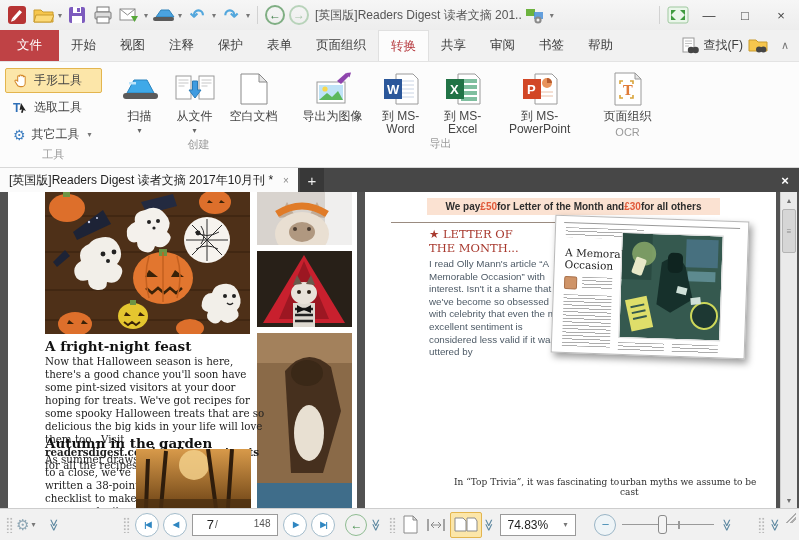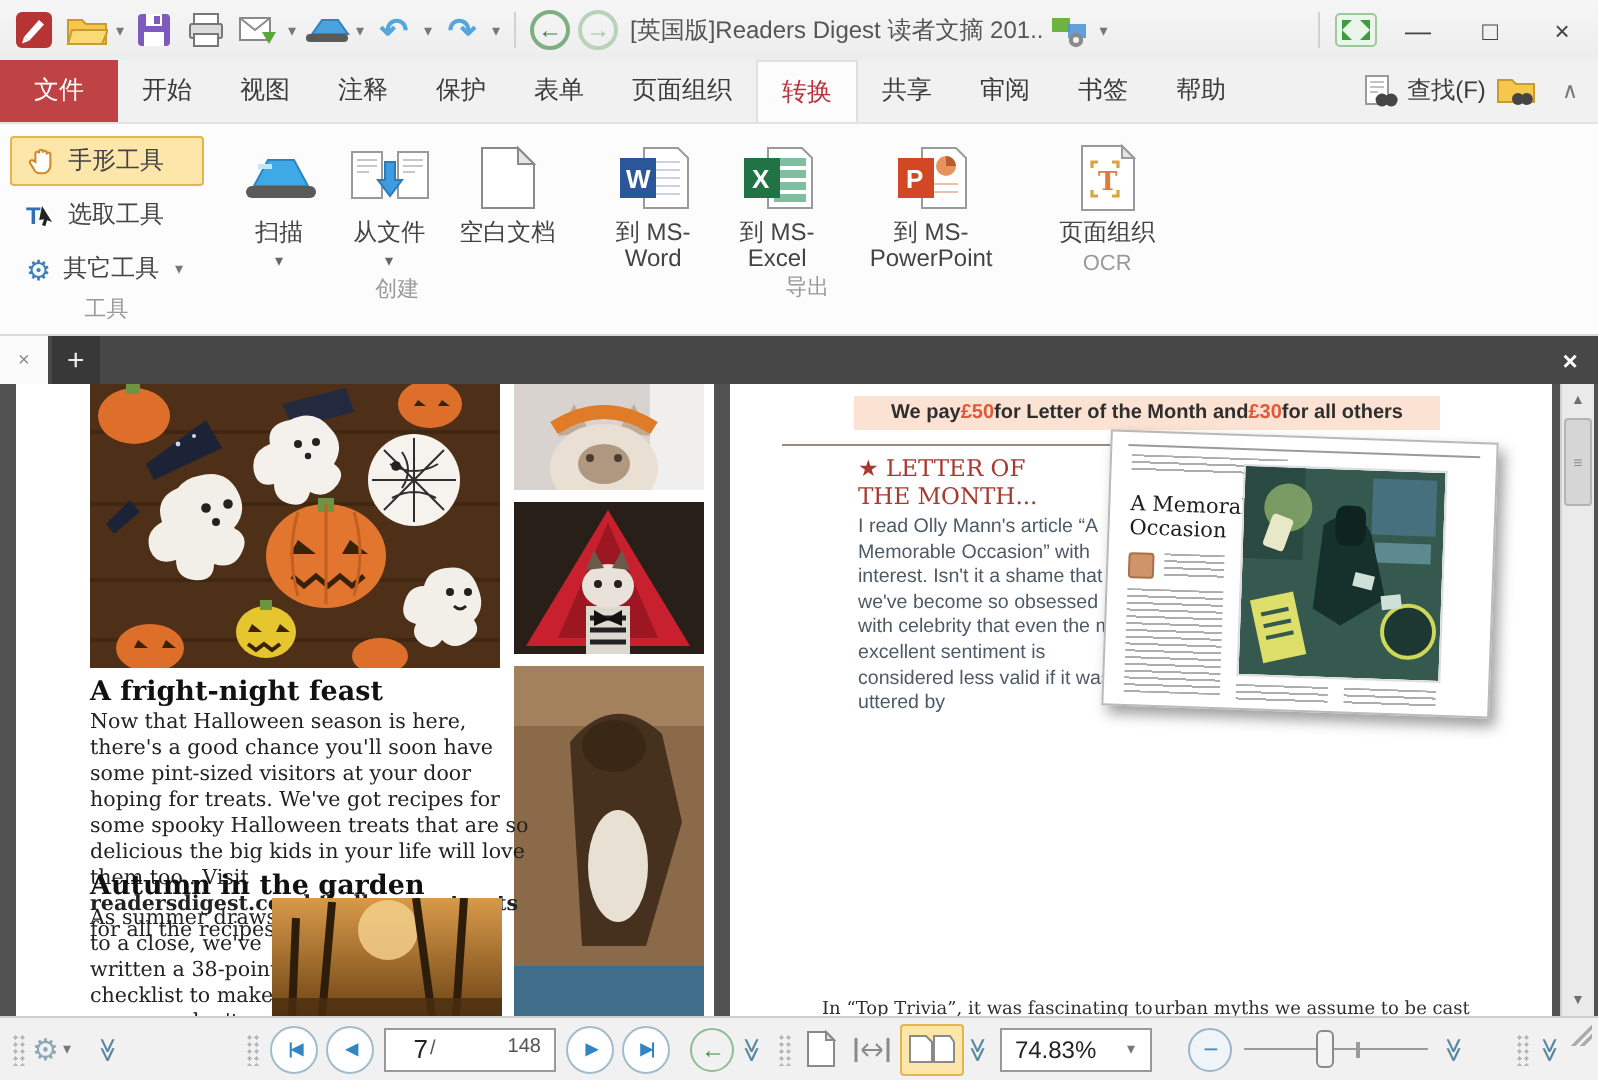--- a/index.html
+++ b/index.html
@@ -77,21 +77,21 @@
   .rdivider .dm { width:5px; height:5px; background:#cf9468; transform:rotate(45deg); }
   .letterhead { position:absolute; left:64px; top:36px; font-family:"DejaVu Serif",serif; font-weight:normal;
                 color:#a8392e; font-size:11.5px; line-height:13.5px; }
   .letterbody { position:absolute; left:64px; top:66px; width:140px; font-size:9.8px; line-height:12.6px;
                 color:#4d5a66; }
   .clipping { position:absolute; left:188px; top:26px; width:194px; height:138px; background:#fff;
               border:1px solid #b9b9b9; box-shadow:3px 4px 7px rgba(0,0,0,.38); transform:rotate(2deg); }
   .bars { background:repeating-linear-gradient(to bottom,#adadad 0 1px,transparent 1px 3.4px); }
   .cliptitle { position:absolute; left:10px; top:30px; width:72px; font-family:"DejaVu Serif",serif;
                font-size:10.5px; line-height:12px; color:#1d1d1d; }
-  .frag { position:absolute; top:308px; font-family:"DejaVu Serif",serif; font-size:9px; color:#2e2e2e; }
+  .frag { position:absolute; top:285px; font-family:"DejaVu Serif",serif; font-size:9px; color:#2e2e2e;margin-left:43px; }
   .vscroll { position:absolute; right:2px; top:0; width:17px; height:316px; background:#eaeaea;
              border-left:1px solid #d0d0d0; }
   .varrow { height:16px; display:flex; align-items:center; justify-content:center; font-size:7px; color:#707070; }
   .vthumb { position:absolute; left:1px; top:17px; width:14px; height:44px; background:#d6d6d6;
             border:1px solid #b4b4b4; border-radius:2px; display:flex; align-items:center; justify-content:center;
             color:#8b8b8b; font-size:8px; letter-spacing:0; }
   .vscroll .dn { position:absolute; bottom:0; left:0; width:16px; }
 
   
   .statusbar { position:absolute; left:0; bottom:0; width:799px; height:32px; background:#f1f1f1;
@@ -305,20 +305,33 @@
               <path d="M20 2 l8 8 h-8 z" fill="#e6e6e6" stroke="#8a8a8a"></path>
             </svg>
         </span>
         <span class="blabel">空白文档</span>
       </div>
       <div class="glabel">创建</div>
     </div>
     <div class="gsep"></div>
 
     <div class="rgroup">
+      <div class="bigbtn">
+        <span class="bicon">
+          <svg width="40" height="34">
+              <rect x="4" y="10" width="28" height="21" fill="#fff" stroke="#9a9a9a"></rect>
+              <rect x="6" y="13" width="24" height="15" fill="#bfe3f7"></rect>
+              <circle cx="12" cy="17" r="2.6" fill="#f7d74a"></circle>
+              <path d="M6 28 l8 -7 5 4 6 -6 5 9 z" fill="#5cb85c"></path>
+              <path d="M24 9 L33 1 l3 3 -8 8 z" fill="#8e44ad"></path>
+              <path d="M33 1 l5 -0.5 -1.5 5 z" fill="#8e44ad"></path>
+            </svg>
+        </span>
+        <span class="blabel">导出为图像</span>
+      </div>
       <div class="bigbtn" style="width:62px">
         <span class="bicon">
           <svg width="38" height="34">
               <path d="M14 2 h17 l5 5 v25 H14 z" fill="#fff" stroke="#9a9a9a"></path>
               <path d="M17 9 h15 M17 13 h15 M17 17 h15 M17 21 h15 M17 25 h15" stroke="#c9d4e4"></path>
               <rect x="2" y="7" width="18" height="20" fill="#2b579a"></rect>
               <text x="5" y="22" font-size="13" font-weight="bold" fill="#fff">W</text>
             </svg>
         </span>
         <span class="blabel">到 MS-Word</span>
@@ -369,20 +382,21 @@
             </svg>
         </span>
         <span class="blabel">页面组织</span>
       </div>
       <div class="glabel">OCR</div>
     </div>
   </div>
 
   <div class="doctabs">
     <div class="dtab">
+      <span>[英国版]Readers Digest 读者文摘 2017年10月刊 *</span>
       <span class="x">×</span>
     </div>
     <div class="dplus">+</div>
     <div class="dclose">×</div>
   </div>
 
   <div class="docarea">
 
     <div class="pageL">
       <div class="photo" style="left:37px;top:0;width:205px;height:142px;">

